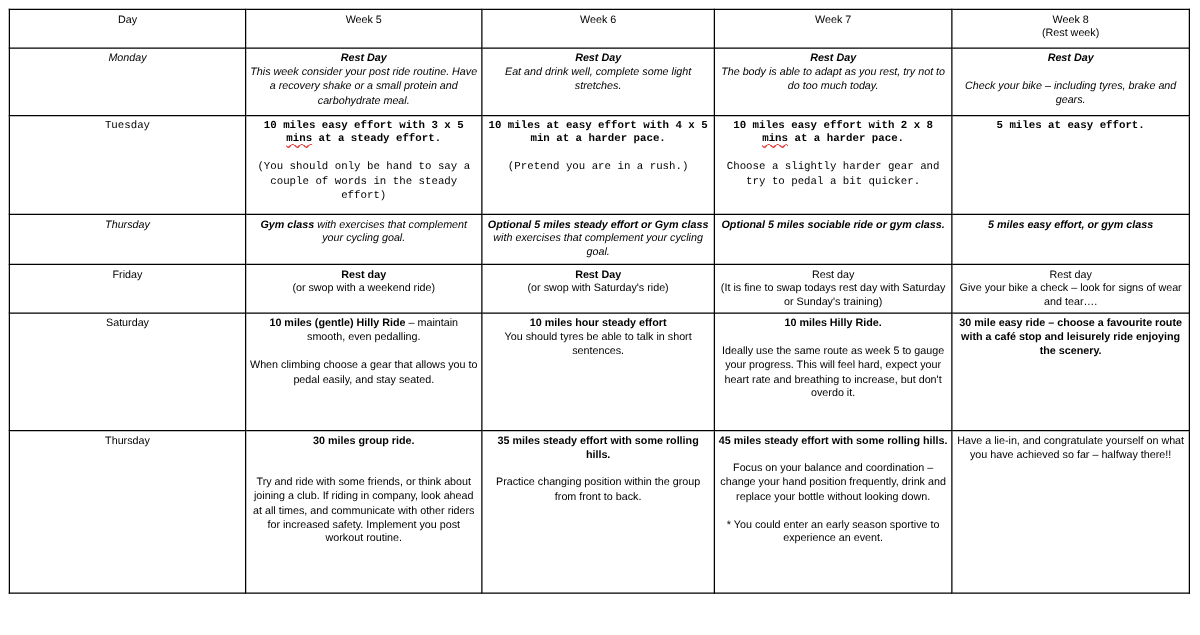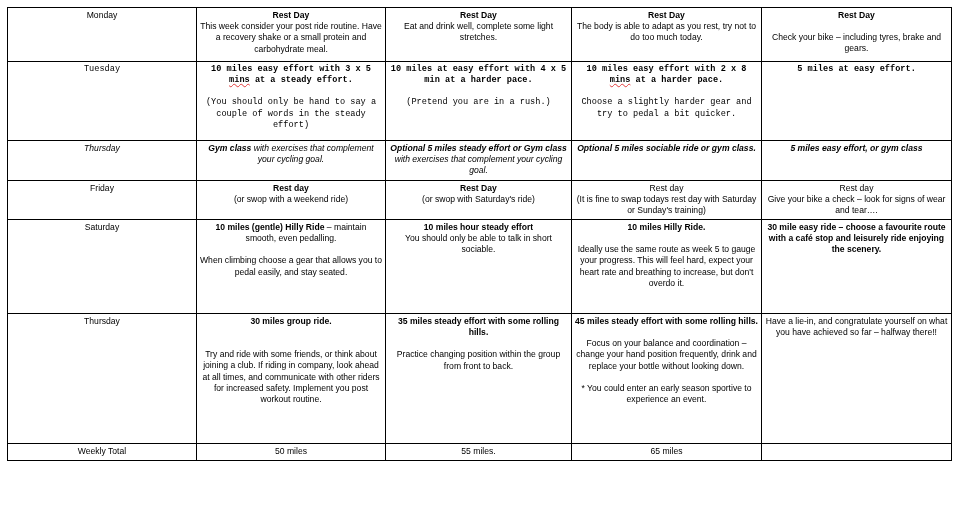--- a/index.html
+++ b/index.html
@@ -51,21 +51,21 @@
   
   .sq {
     text-decoration: underline;
     text-decoration-style: wavy;
     text-decoration-color: #e23b3b;
     text-decoration-skip-ink: none;
     text-underline-offset: 1px;
     text-align: center;
   }
   tr.r-header td { height: 25px; }
-  tr.r-mon td { height: 48px; }
+  tr.r-mon td { height: 48px; font-style: italic; }
   tr.r-tue td { height: 73px; font-family: Liberation Mono, monospace; }
   tr.r-wed td { height: 8px; }
   tr.r-thu td { height: 33px; font-style: italic; }
   tr.r-fri td { height: 32px; }
   tr.r-sat td { height: 88px; }
   tr.r-sun td { height: 124px; }
   tr.r-tot td { height: 10px; }
   .line { display: block; }
 </style>
 </head>
@@ -75,20 +75,30 @@
   <table class="plan">
     <colgroup>
       <col class="c-day">
         <col class="c-wk">
         <col class="c-wk6">
         <col class="c-wk7">
         <col class="c-wk8">
     </colgroup>
     <tbody>
 
+      <tr class="r-header">
+        <td class="daycell">Day</td>
+        <td>Week 5</td>
+        <td>Week 6</td>
+        <td>Week 7</td>
+        <td>
+          <span class="line">Week 8</span>
+          <span class="line">(Rest week)</span>
+        </td>
+      </tr>
 
       <tr class="r-mon">
         <td class="daycell">Monday</td>
         <td>
           <span class="line b">Rest Day</span>
           <span>This week consider your post ride routine. Have a recovery shake or a small protein and carbohydrate meal.</span>
         </td>
         <td>
           <span class="line b">Rest Day</span>
           <span>Eat and drink well, complete some light stretches.</span>
@@ -161,21 +171,21 @@
 
       <tr class="r-sat">
         <td class="daycell">Saturday</td>
         <td>
           <span class="b">10 miles (gentle) Hilly Ride</span><span> – maintain smooth, even pedalling.</span>
           <span class="blank"></span>
           <span>When climbing choose a gear that allows you to pedal easily, and stay seated.</span>
         </td>
         <td>
           <span class="line b">10 miles hour steady effort</span>
-          <span>You should only be able to talk in short sociable.</span>
+          <span>You should tyres be able to talk in short sentences.</span>
         </td>
         <td>
           <span class="line b">10 miles Hilly Ride.</span>
           <span class="blank"></span>
           <span>Ideally use the same route as week 5 to gauge your progress. This will feel hard, expect your heart rate and breathing to increase, but don't overdo it.</span>
         </td>
         <td class="b">30 mile easy ride – choose a favourite route with a café stop and leisurely ride enjoying the scenery.</td>
       </tr>
 
       <tr class="r-sun">
@@ -196,23 +206,16 @@
           <span class="blank"></span>
           <span class="line">Focus on your balance and coordination – change your hand position frequently, drink and replace your bottle without looking down.</span>
           <span class="blank"></span>
           <span>* You could enter an early season sportive to experience an event.</span>
         </td>
         <td>
           <span>Have a lie-in, and congratulate yourself on what you have achieved so far – halfway there!!</span>
         </td>
       </tr>
 
-      <tr class="r-tot">
-        <td class="daycell">Weekly Total</td>
-        <td>50 miles</td>
-        <td>55 miles.</td>
-        <td>65 miles</td>
-        <td></td>
-      </tr>
 
     </tbody>
   </table>
 </div>
 
 </body></html>

